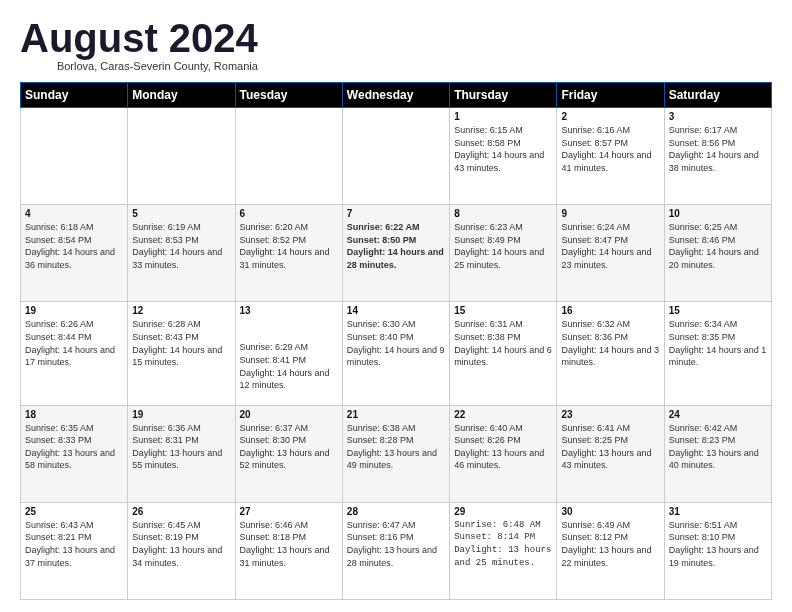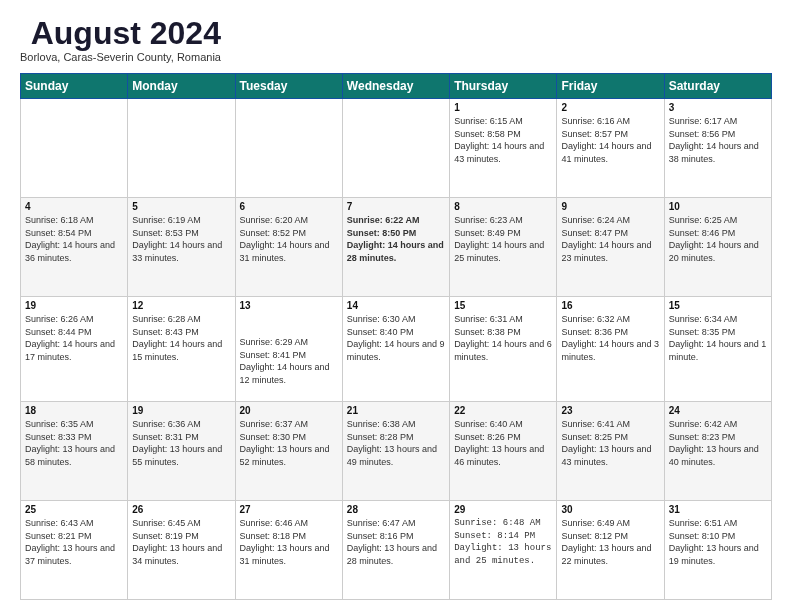--- a/index.html
+++ b/index.html
@@ -36,39 +36,39 @@
     }
     .logo-blue { color: #1565c0; }
     .logo-icon {
       width: 28px;
       height: 28px;
     }
     .title-block {
       text-align: right;
     }
     .main-title {
-      font-size: 32px;
+      font-size: 40px;
       font-weight: bold;
       color: #1a1a2e;
       line-height: 1.1;
     }
     .subtitle {
       font-size: 11px;
       color: #333;
       font-weight: normal;
     }
     .calendar {
       flex: 1;
       border: 1px solid #ccc;
       border-collapse: collapse;
       width: 100%;
       table-layout: fixed;
     }
     .calendar th {
-      background: #0f766e;
+      background: #000000;
       color: #fff;
       font-size: 12px;
       font-weight: bold;
       padding: 5px 4px;
       text-align: left;
       border: 1px solid #1250a0;
     }
     .calendar td {
       border: 1px solid #ccc;
       vertical-align: top;

